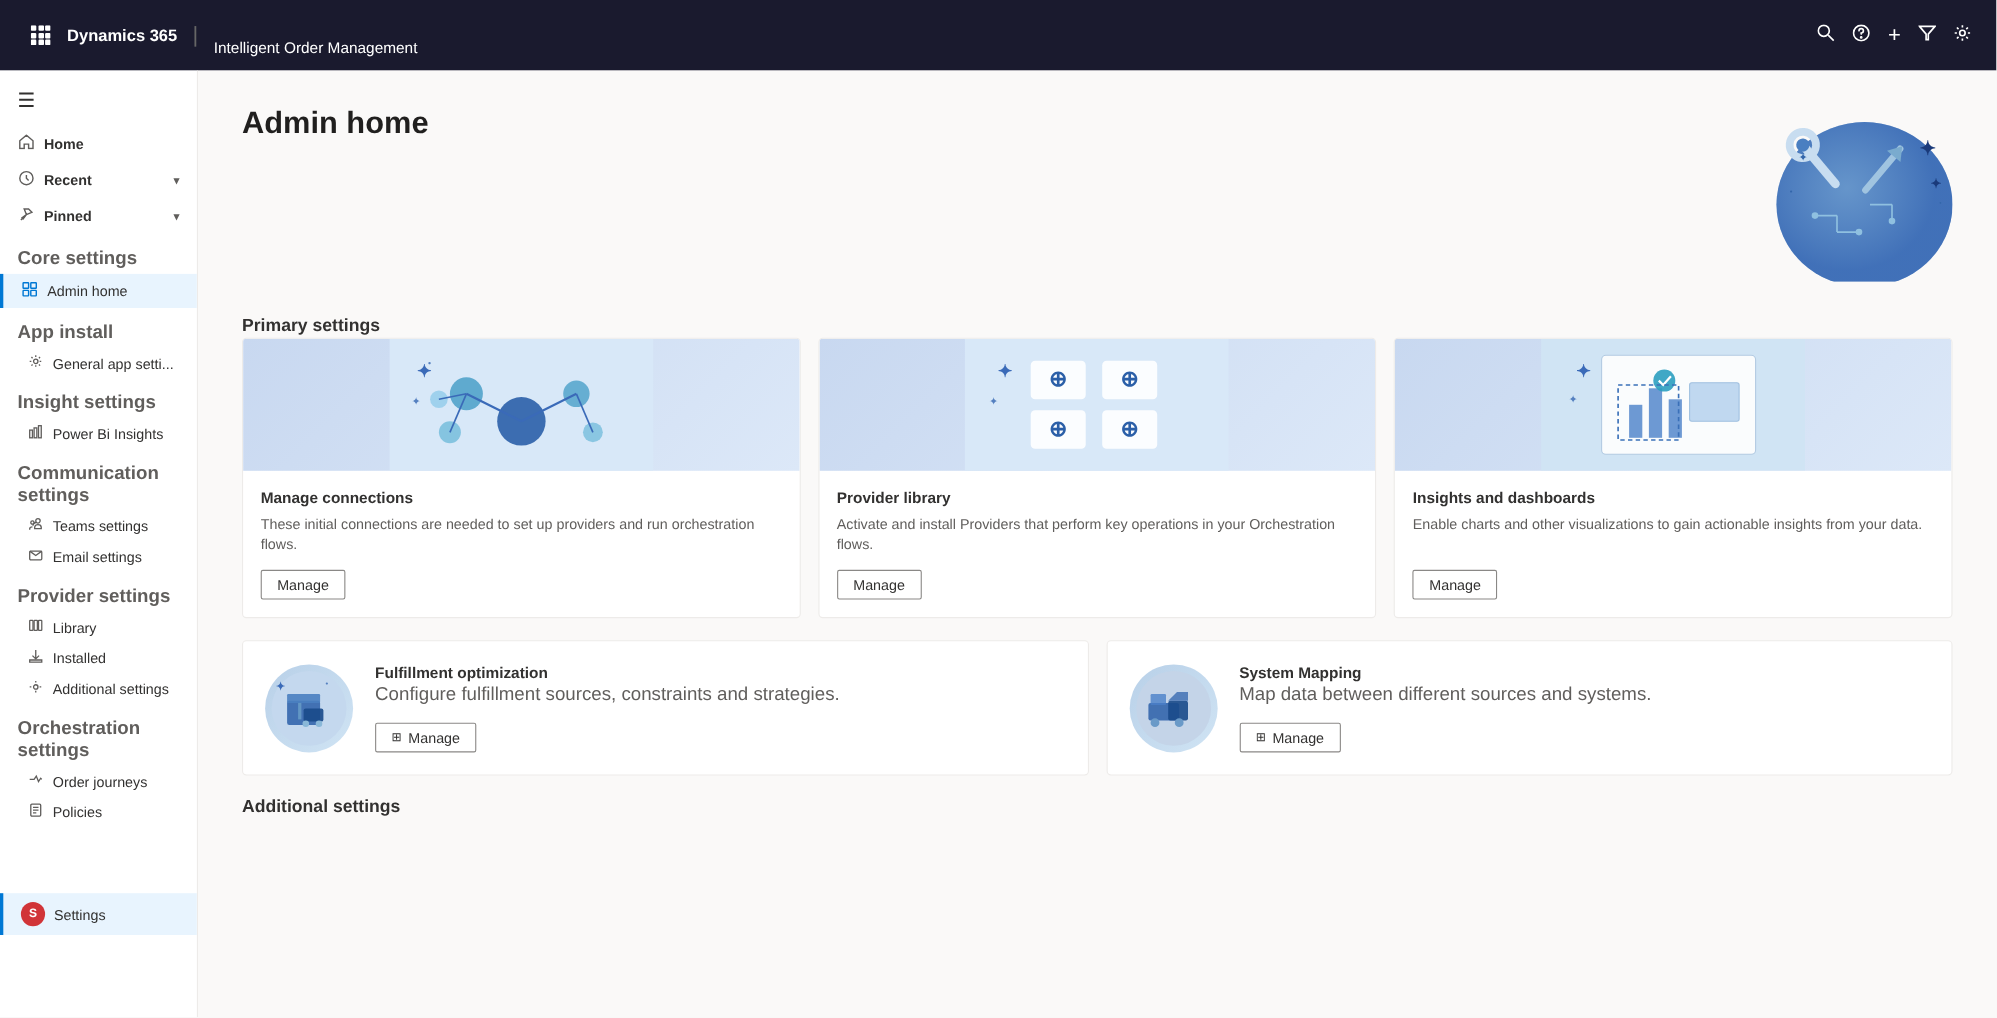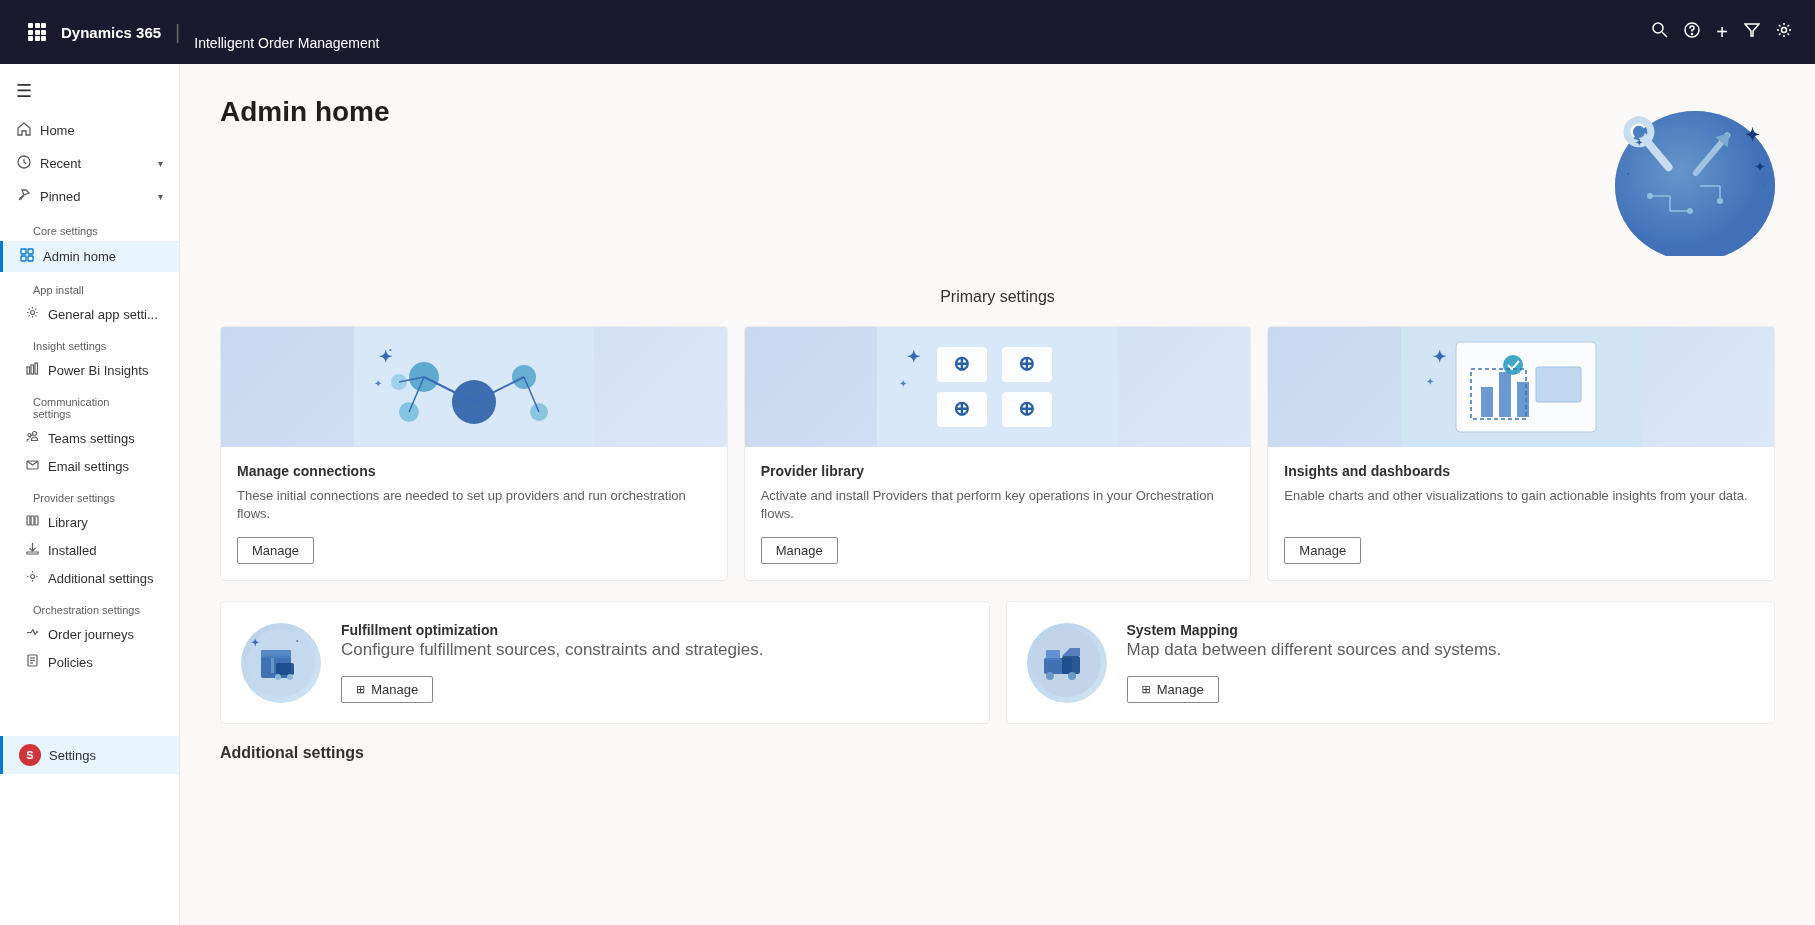--- a/index.html
+++ b/index.html
@@ -77,27 +77,28 @@
     }
     .sidebar-nav-item {
       display: flex;
       align-items: center;
       gap: 8px;
       padding: 8px 16px;
       cursor: pointer;
       font-size: 13px;
       color: #323130;
       border-radius: 0;
+      font-weight: bold;
     }
     .sidebar-nav-item .icon { font-size: 14px; color: #605e5c; width: 16px; text-align: center; }
     .sidebar-nav-item .chevron { margin-left: auto; font-size: 10px; color: #605e5c; }
     .sidebar-section-label {
-      padding: 12px 33px 4px;
-      font-size: 11px;
-      font-weight: 400;
+      padding: 12px 16px 4px;
+      font-size: 17px;
+      font-weight: 700;
       color: #605e5c;
       text-transform: none;
     }
     .sidebar-sub-item {
       display: flex;
       align-items: center;
       gap: 8px;
       padding: 6px 16px 6px 24px;
       cursor: pointer;
       font-size: 13px;
@@ -167,24 +168,23 @@
     }
     .header-illustration {
       width: 220px;
       height: 160px;
       flex-shrink: 0;
     }
 
     
     .section-title {
       font-size: 16px;
-      font-weight: 400;
-      color: #323130;
-      margin-bottom: 20px;
-      text-align: center;
+      font-weight: 700;
+      color: #323130;
+      margin-bottom: 1px;
     }
 
     
     .cards-grid {
       display: grid;
       grid-template-columns: repeat(3, 1fr);
       gap: 16px;
       margin-bottom: 20px;
     }
     .card {

